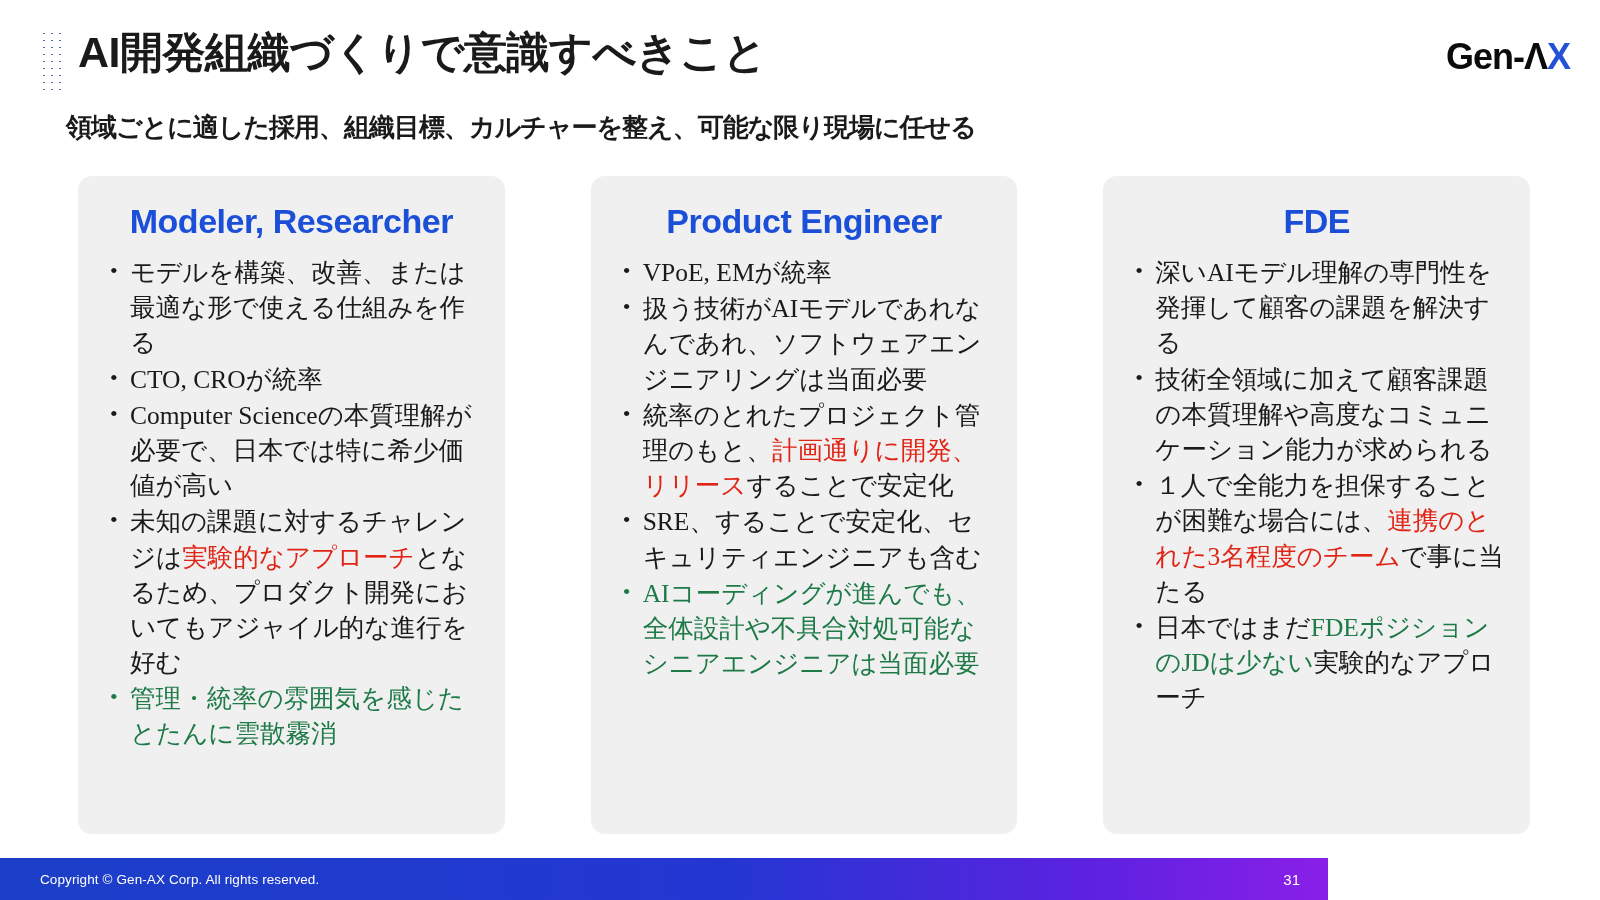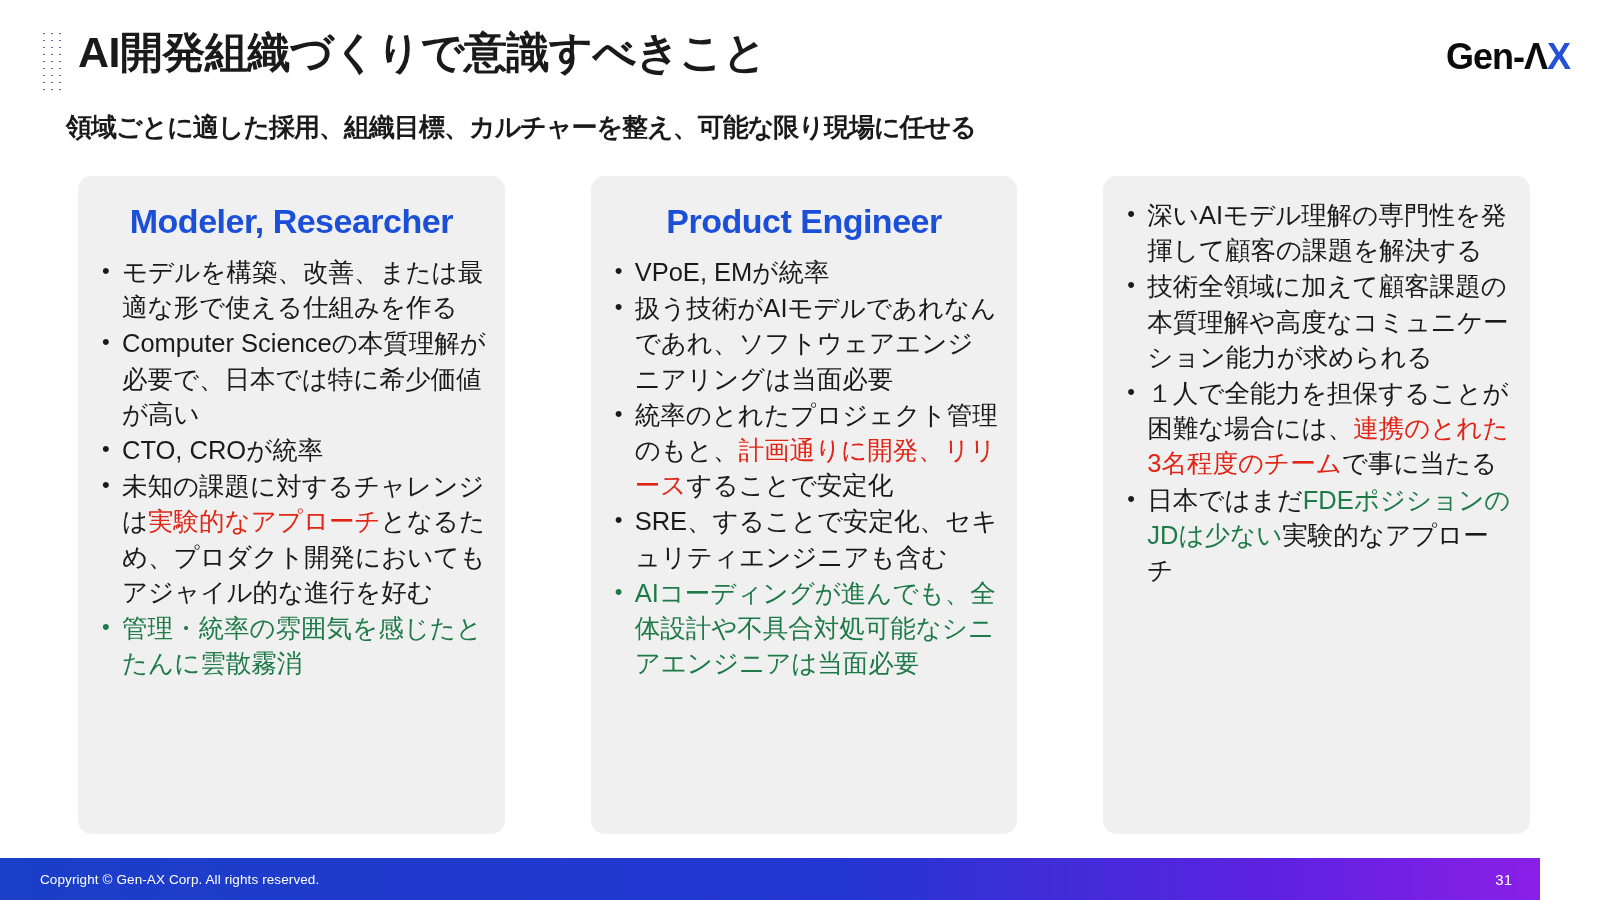--- a/index.html
+++ b/index.html
@@ -90,22 +90,23 @@
   .card-title {
     text-align: center;
     color: #1b4fd8;
     font-weight: bold;
     font-size: 34px;
     margin: 4px 0 14px 0;
     letter-spacing: -0.5px;
   }
   .bullet-list {
     list-style: none;
-    margin: 0;
+    margin: 8px;
     padding: 0;
+    font-family: Liberation Serif, serif;
   }
   .bullet-item {
     position: relative;
     padding-left: 26px;
     font-size: 25.5px;
     line-height: 1.38;
     color: #1a1a1a;
     margin-bottom: 1px;
   }
   .bullet-item::before {
@@ -119,21 +120,21 @@
   .bullet-item.c-green { color: #1e7a47; }
   .bullet-item.c-green::before { color: #1e7a47; }
   .hl-red { color: #e02516; }
   .hl-green { color: #1e7a47; }
 
   
   .slide-footer {
     position: absolute;
     left: 0;
     bottom: 0;
-    width: 1540px;
+    width: 1328px;
     height: 42px;
     background: linear-gradient(90deg, #1b3fc8 0%, #2436d2 55%, #5c22e0 82%, #8a1fe8 100%);
     color: #ffffff;
   }
   .footer-copyright {
     position: absolute;
     left: 40px;
     top: 50%;
     transform: translateY(-50%);
     font-size: 13.5px;
@@ -161,39 +162,40 @@
 </div>
 
 <div class="slide-subtitle">領域ごとに適した採用、組織目標、カルチャーを整え、可能な限り現場に任せる</div>
 
 <div class="cards-row">
 
   <div class="card">
     <div class="card-title">Modeler, Researcher</div>
     <ul class="bullet-list">
         <li class="bullet-item"><span>モデルを構築、改善、または最適な形で使える仕組みを作る</span></li>
+        <li class="bullet-item"><span>CTO, CROが統率</span></li>
         <li class="bullet-item"><span>Computer Scienceの本質理解が必要で、日本では特に希少価値が高い</span></li>
-        <li class="bullet-item"><span>CTO, CROが統率</span></li>
         <li class="bullet-item"><span>未知の課題に対するチャレンジは</span><span class="hl-red">実験的なアプローチ</span><span>となるため、プロダクト開発においてもアジャイル的な進行を好む</span></li>
         <li class="bullet-item c-green"><span class="hl-green">管理・統率の雰囲気を感じたとたんに雲散霧消</span></li>
       </ul>
   </div>
 
   <div class="card">
     <div class="card-title">Product Engineer</div>
     <ul class="bullet-list">
         <li class="bullet-item"><span>VPoE, EMが統率</span></li>
         <li class="bullet-item"><span>扱う技術がAIモデルであれなんであれ、ソフトウェアエンジニアリングは当面必要</span></li>
         <li class="bullet-item"><span>統率のとれたプロジェクト管理のもと、</span><span class="hl-red">計画通りに開発、リリース</span><span>することで安定化</span></li>
         <li class="bullet-item"><span>SRE、することで安定化、セキュリティエンジニアも含む</span></li>
         <li class="bullet-item c-green"><span class="hl-green">AIコーディングが進んでも、全体設計や不具合対処可能なシニアエンジニアは当面必要</span></li>
       </ul>
   </div>
 
   <div class="card">
+    <div class="card-title">FDE</div>
     <ul class="bullet-list">
         <li class="bullet-item"><span>深いAIモデル理解の専門性を発揮して顧客の課題を解決する</span></li>
         <li class="bullet-item"><span>技術全領域に加えて顧客課題の本質理解や高度なコミュニケーション能力が求められる</span></li>
         <li class="bullet-item"><span>１人で全能力を担保することが困難な場合には、</span><span class="hl-red">連携のとれた3名程度のチーム</span><span>で事に当たる</span></li>
         <li class="bullet-item"><span>日本ではまだ</span><span class="hl-green">FDEポジションのJDは少ない</span><span>実験的なアプローチ</span></li>
       </ul>
   </div>
 
 </div>
 

